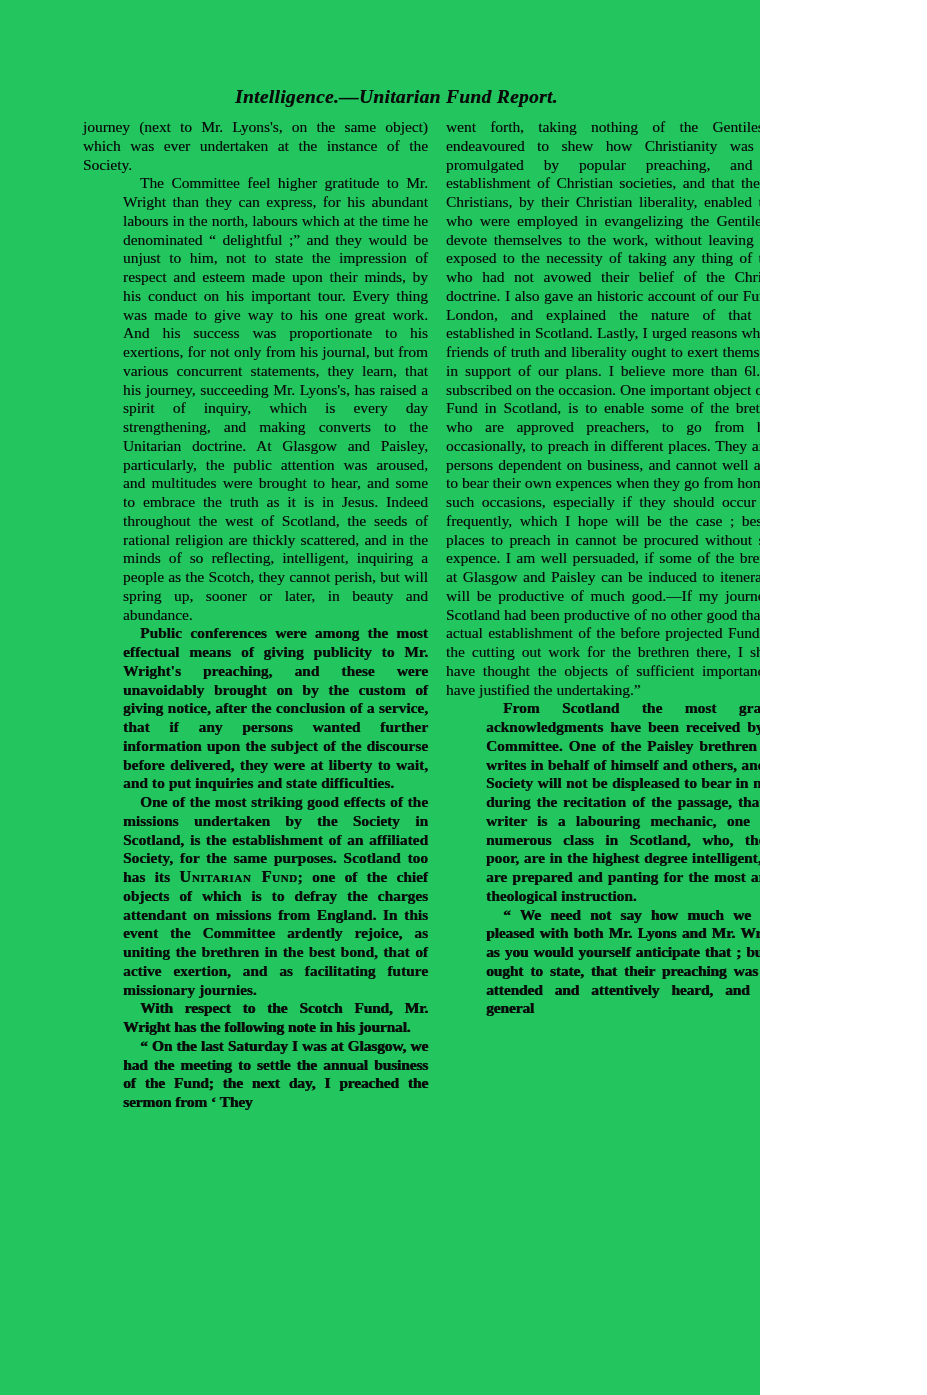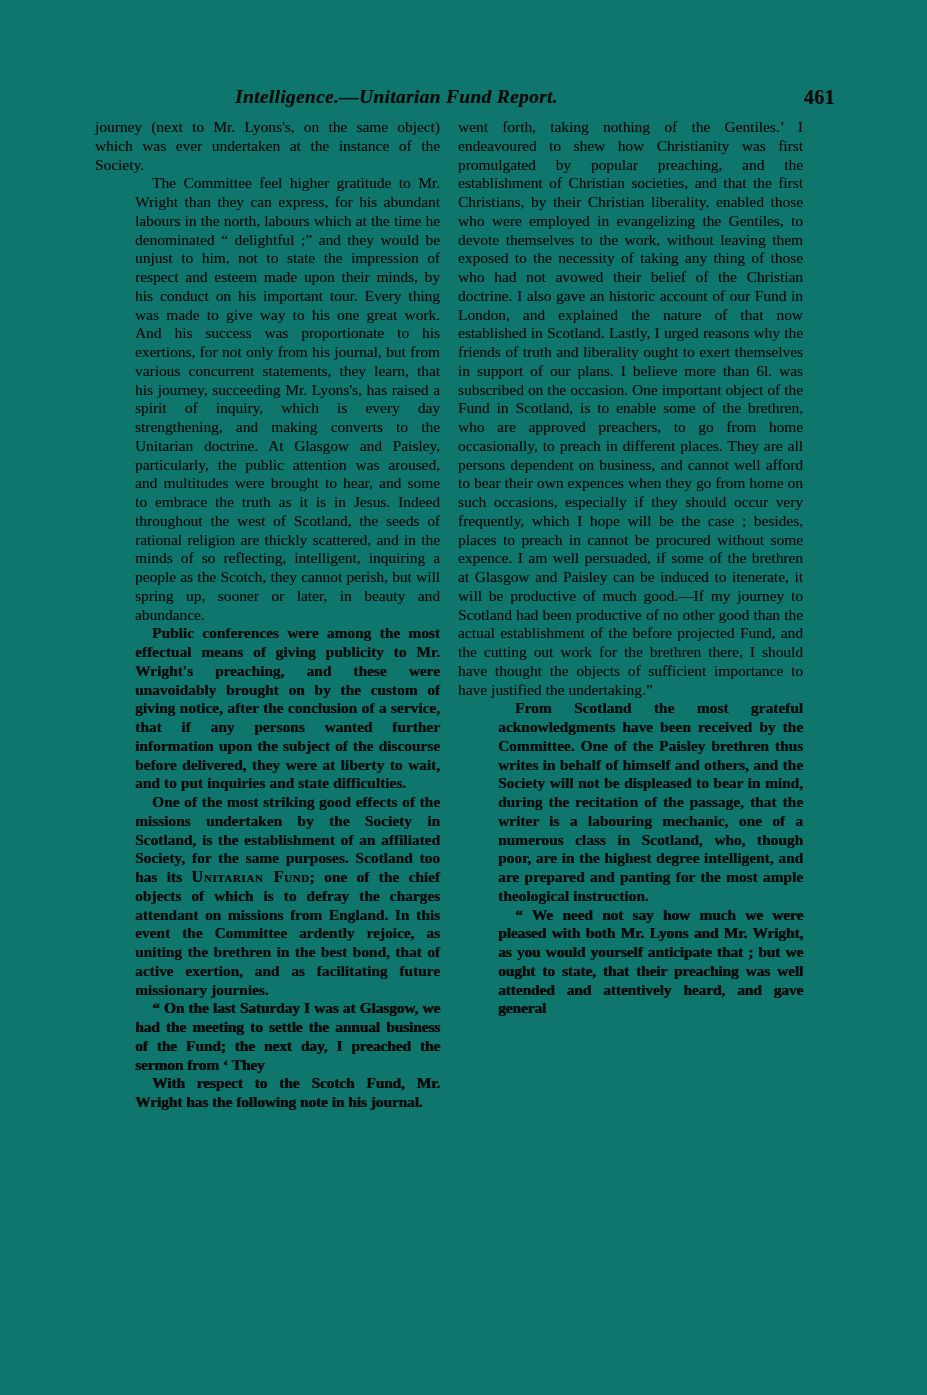--- a/index.html
+++ b/index.html
@@ -7,23 +7,23 @@
     margin: 0;
     padding: 0;
     background: #ffffff;
   }
   body {
     font-family: "Liberation Serif", "DejaVu Serif", serif;
     color: #0a0a0a;
   }
   .page {
     position: relative;
-    width: 927px;
+    width: 760px;
     height: 1395px;
-    background: #0f766e;
+    background: #22c55e;
     overflow: hidden;
     box-sizing: border-box;
   }
 
   
   .runhead {
     position: absolute;
     left: 95px;
     top: 86px;
     width: 740px;
@@ -46,21 +46,21 @@
     top: 0;
     font-weight: bold;
     font-size: 20px;
     letter-spacing: 0.4px;
     text-shadow: 0.4px 0.25px 0 rgba(0,0,0,0.55);
   }
 
   
   .columns {
     position: absolute;
-    left: 95px;
+    left: 83px;
     top: 118px;
     width: 745px;
     display: flex;
     gap: 18px;
   }
   .col {
     width: 345px;
     flex: 0 0 345px;
   }
 
@@ -109,22 +109,22 @@
     <div class="runhead-folio">461</div>
   </div>
 
   <div class="columns">
 
     <div class="col">
       <p class="para">journey (next to Mr. Lyons's, on the same object) which was ever undertaken at the instance of the Society.</p>
       <p class="para indent">The Committee feel higher gratitude to Mr. Wright than they can express, for his abundant labours in the north, labours which at the time he denominated “ delightful ;” and they would be unjust to him, not to state the impression of respect and esteem made upon their minds, by his conduct on his important tour. Every thing was made to give way to his one great work. And his success was proportionate to his exertions, for not only from his journal, but from various concurrent statements, they learn, that his journey, succeeding Mr. Lyons's, has raised a spirit of inquiry, which is every day strengthening, and making converts to the Unitarian doctrine. At Glasgow and Paisley, particularly, the public attention was aroused, and multitudes were brought to hear, and some to embrace the truth as it is in Jesus. Indeed throughout the west of Scotland, the seeds of rational religion are thickly scattered, and in the minds of so reflecting, intelligent, inquiring a people as the Scotch, they cannot perish, but will spring up, sooner or later, in beauty and abundance.</p>
       <p class="para indent ink-heavy">Public conferences were among the most effectual means of giving publicity to Mr. Wright's preaching, and these were unavoidably brought on by the custom of giving notice, after the conclusion of a service, that if any persons wanted further information upon the subject of the discourse before delivered, they were at liberty to wait, and to put inquiries and state difficulties.</p>
       <p class="para indent ink-heavy"><span>One of the most striking good effects of the missions undertaken by the Society in Scotland, is the establishment of an affiliated Society, for the same purposes. Scotland too has its </span><span class="smallcaps sc-lead">Unitarian Fund</span><span>; one of the chief objects of which is to defray the charges attendant on missions from England. In this event the Committee ardently rejoice, as uniting the brethren in the best bond, that of active exertion, and as facilitating future missionary journies.</span></p>
+      <p class="para indent ink-heavier">With respect to the Scotch Fund, Mr. Wright has the following note in his journal.</p>
       <p class="para indent ink-heavier">“ On the last Saturday I was at Glasgow, we had the meeting to settle the annual business of the Fund; the next day, I preached the sermon from ‘ They</p>
-      <p class="para indent ink-heavier">With respect to the Scotch Fund, Mr. Wright has the following note in his journal.</p>
     </div>
 
     <div class="col">
       <p class="para">went forth, taking nothing of the Gentiles.’ I endeavoured to shew how Christianity was first promulgated by popular preaching, and the establishment of Christian societies, and that the first Christians, by their Christian liberality, enabled those who were employed in evangelizing the Gentiles, to devote themselves to the work, without leaving them exposed to the necessity of taking any thing of those who had not avowed their belief of the Christian doctrine. I also gave an historic account of our Fund in London, and explained the nature of that now established in Scotland. Lastly, I urged reasons why the friends of truth and liberality ought to exert themselves in support of our plans. I believe more than 6l. was subscribed on the occasion. One important object of the Fund in Scotland, is to enable some of the brethren, who are approved preachers, to go from home occasionally, to preach in different places. They are all persons dependent on business, and cannot well afford to bear their own expences when they go from home on such occasions, especially if they should occur very frequently, which I hope will be the case ; besides, places to preach in cannot be procured without some expence. I am well persuaded, if some of the brethren at Glasgow and Paisley can be induced to itenerate, it will be productive of much good.—If my journey to Scotland had been productive of no other good than the actual establishment of the before projected Fund, and the cutting out work for the brethren there, I should have thought the objects of sufficient importance to have justified the undertaking.”</p>
       <p class="para indent ink-heavy">From Scotland the most grateful acknowledgments have been received by the Committee. One of the Paisley brethren thus writes in behalf of himself and others, and the Society will not be displeased to bear in mind, during the recitation of the passage, that the writer is a labouring mechanic, one of a numerous class in Scotland, who, though poor, are in the highest degree intelligent, and are prepared and panting for the most ample theological instruction.</p>
       <p class="para indent ink-heavier">“ We need not say how much we were pleased with both Mr. Lyons and Mr. Wright, as you would yourself anticipate that ; but we ought to state, that their preaching was well attended and attentively heard, and gave general</p>
     </div>
 
   </div>
 </div>

